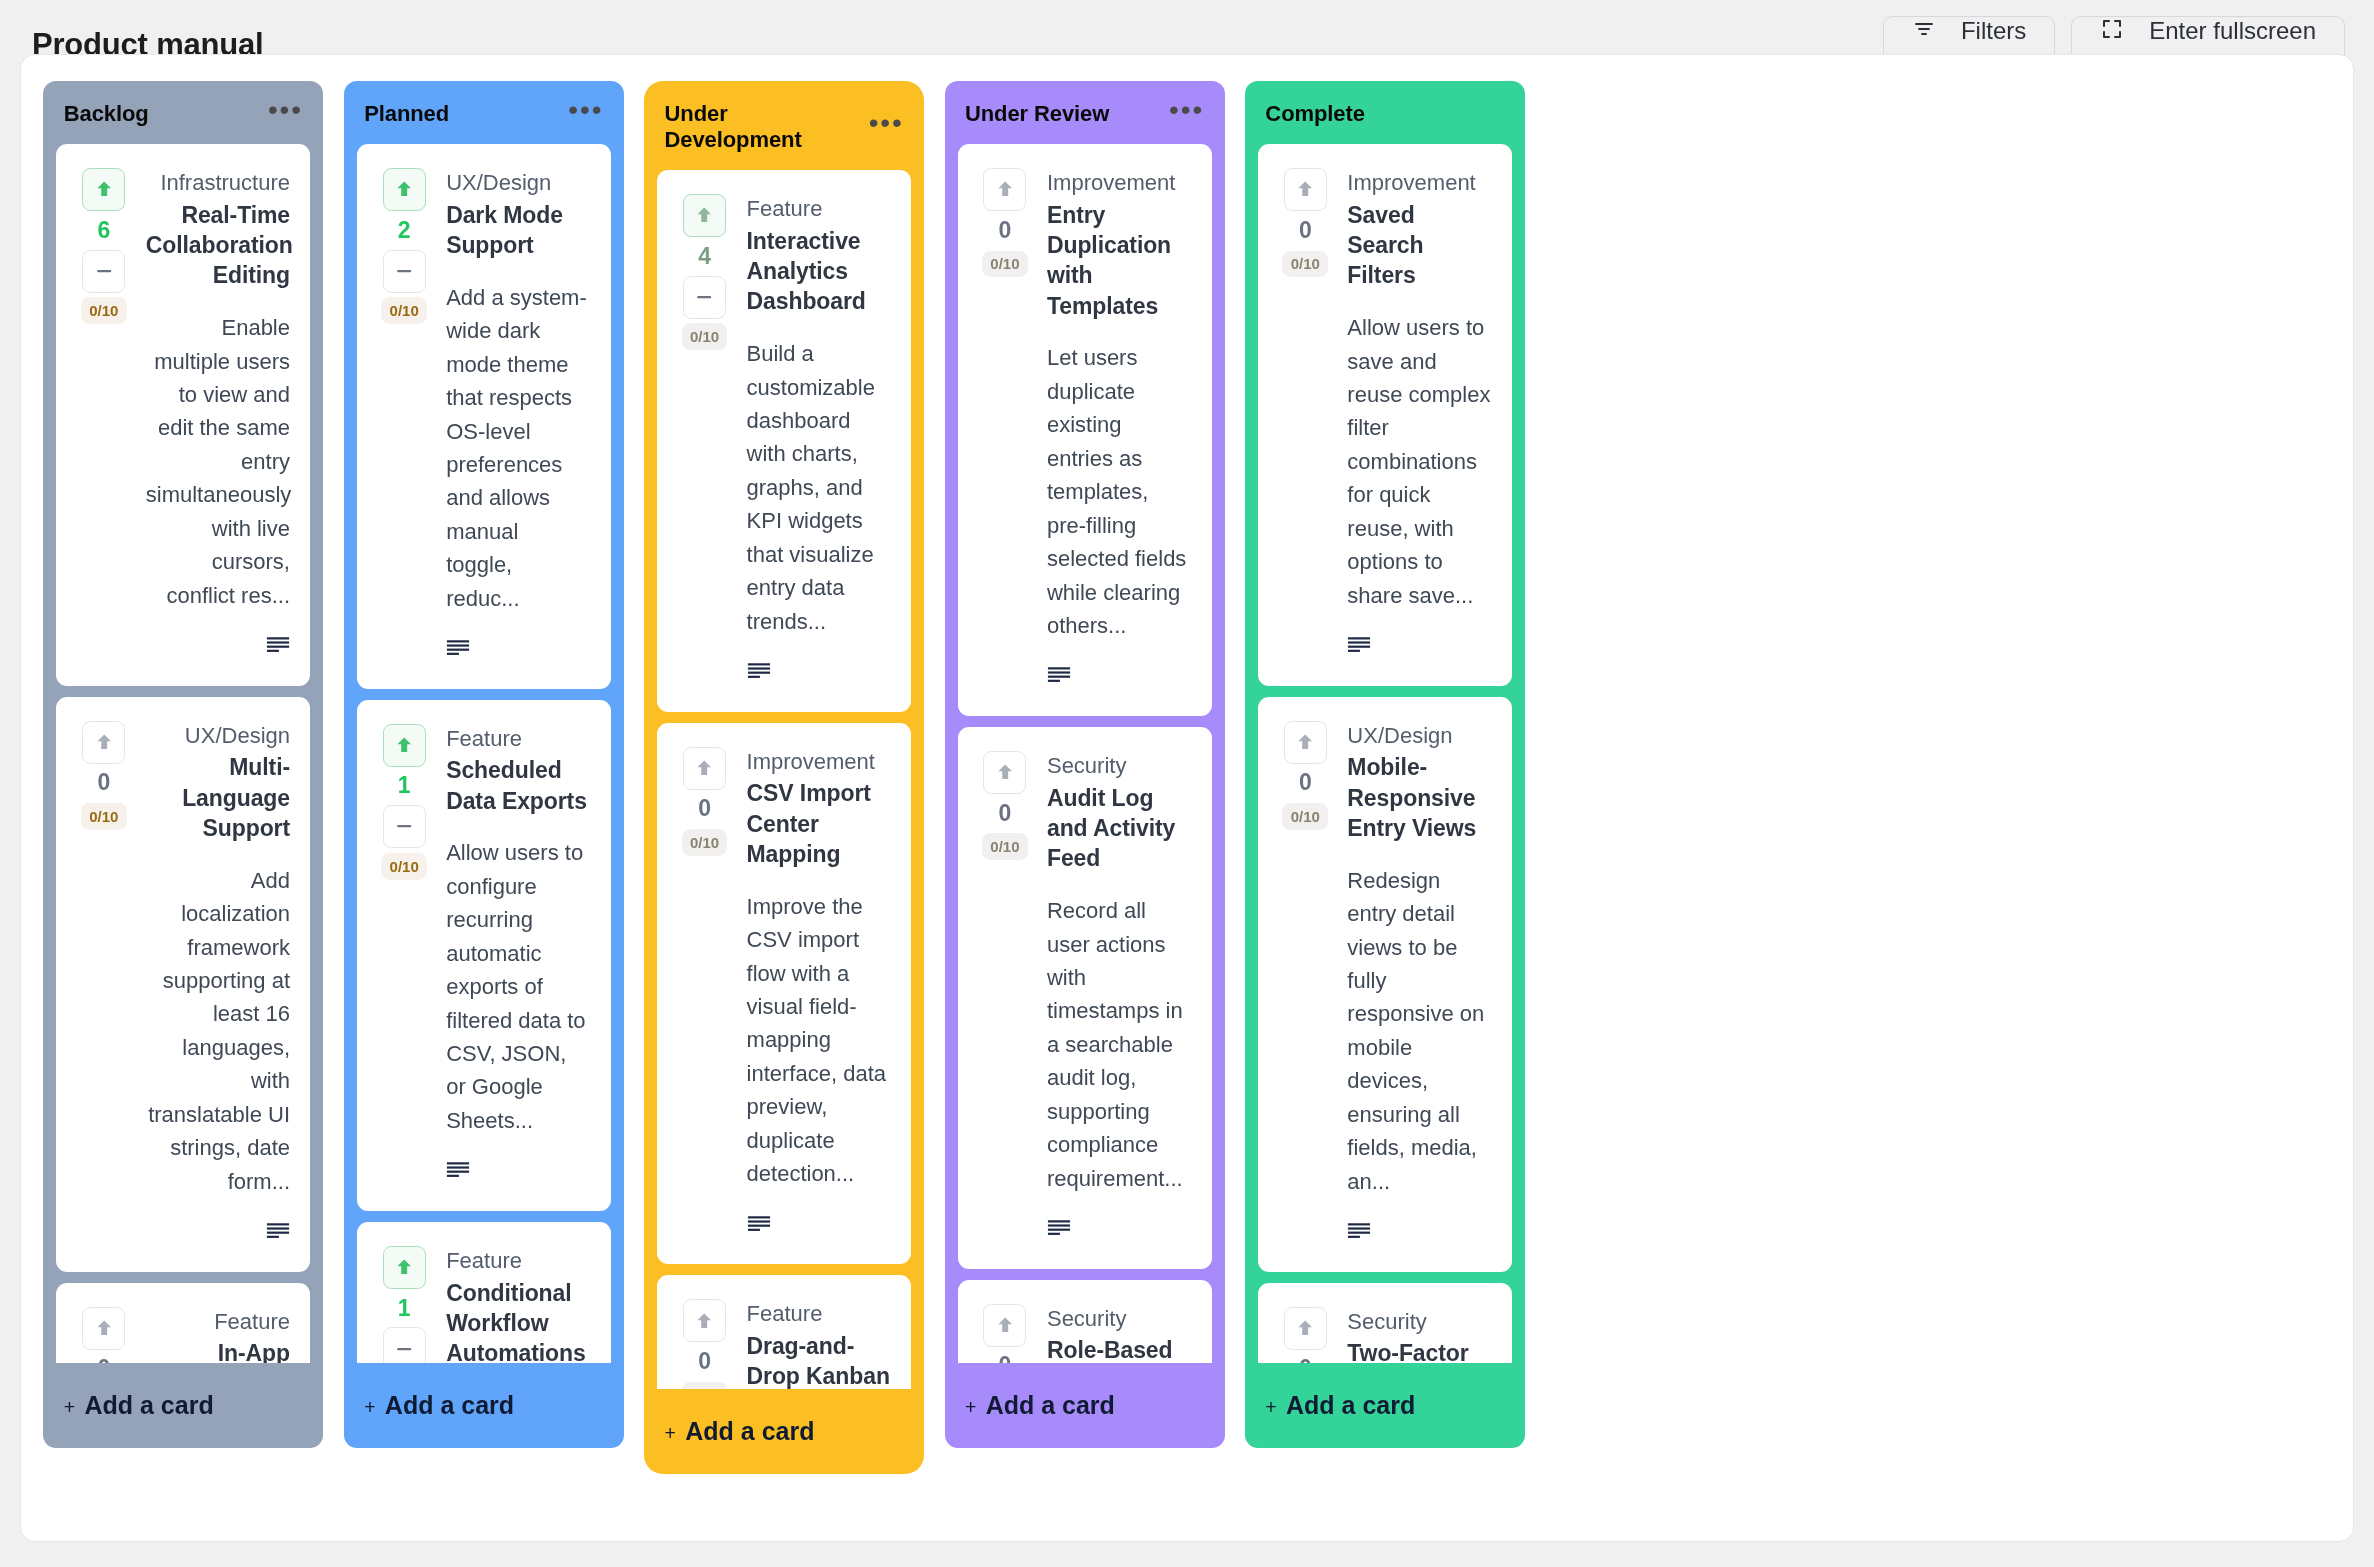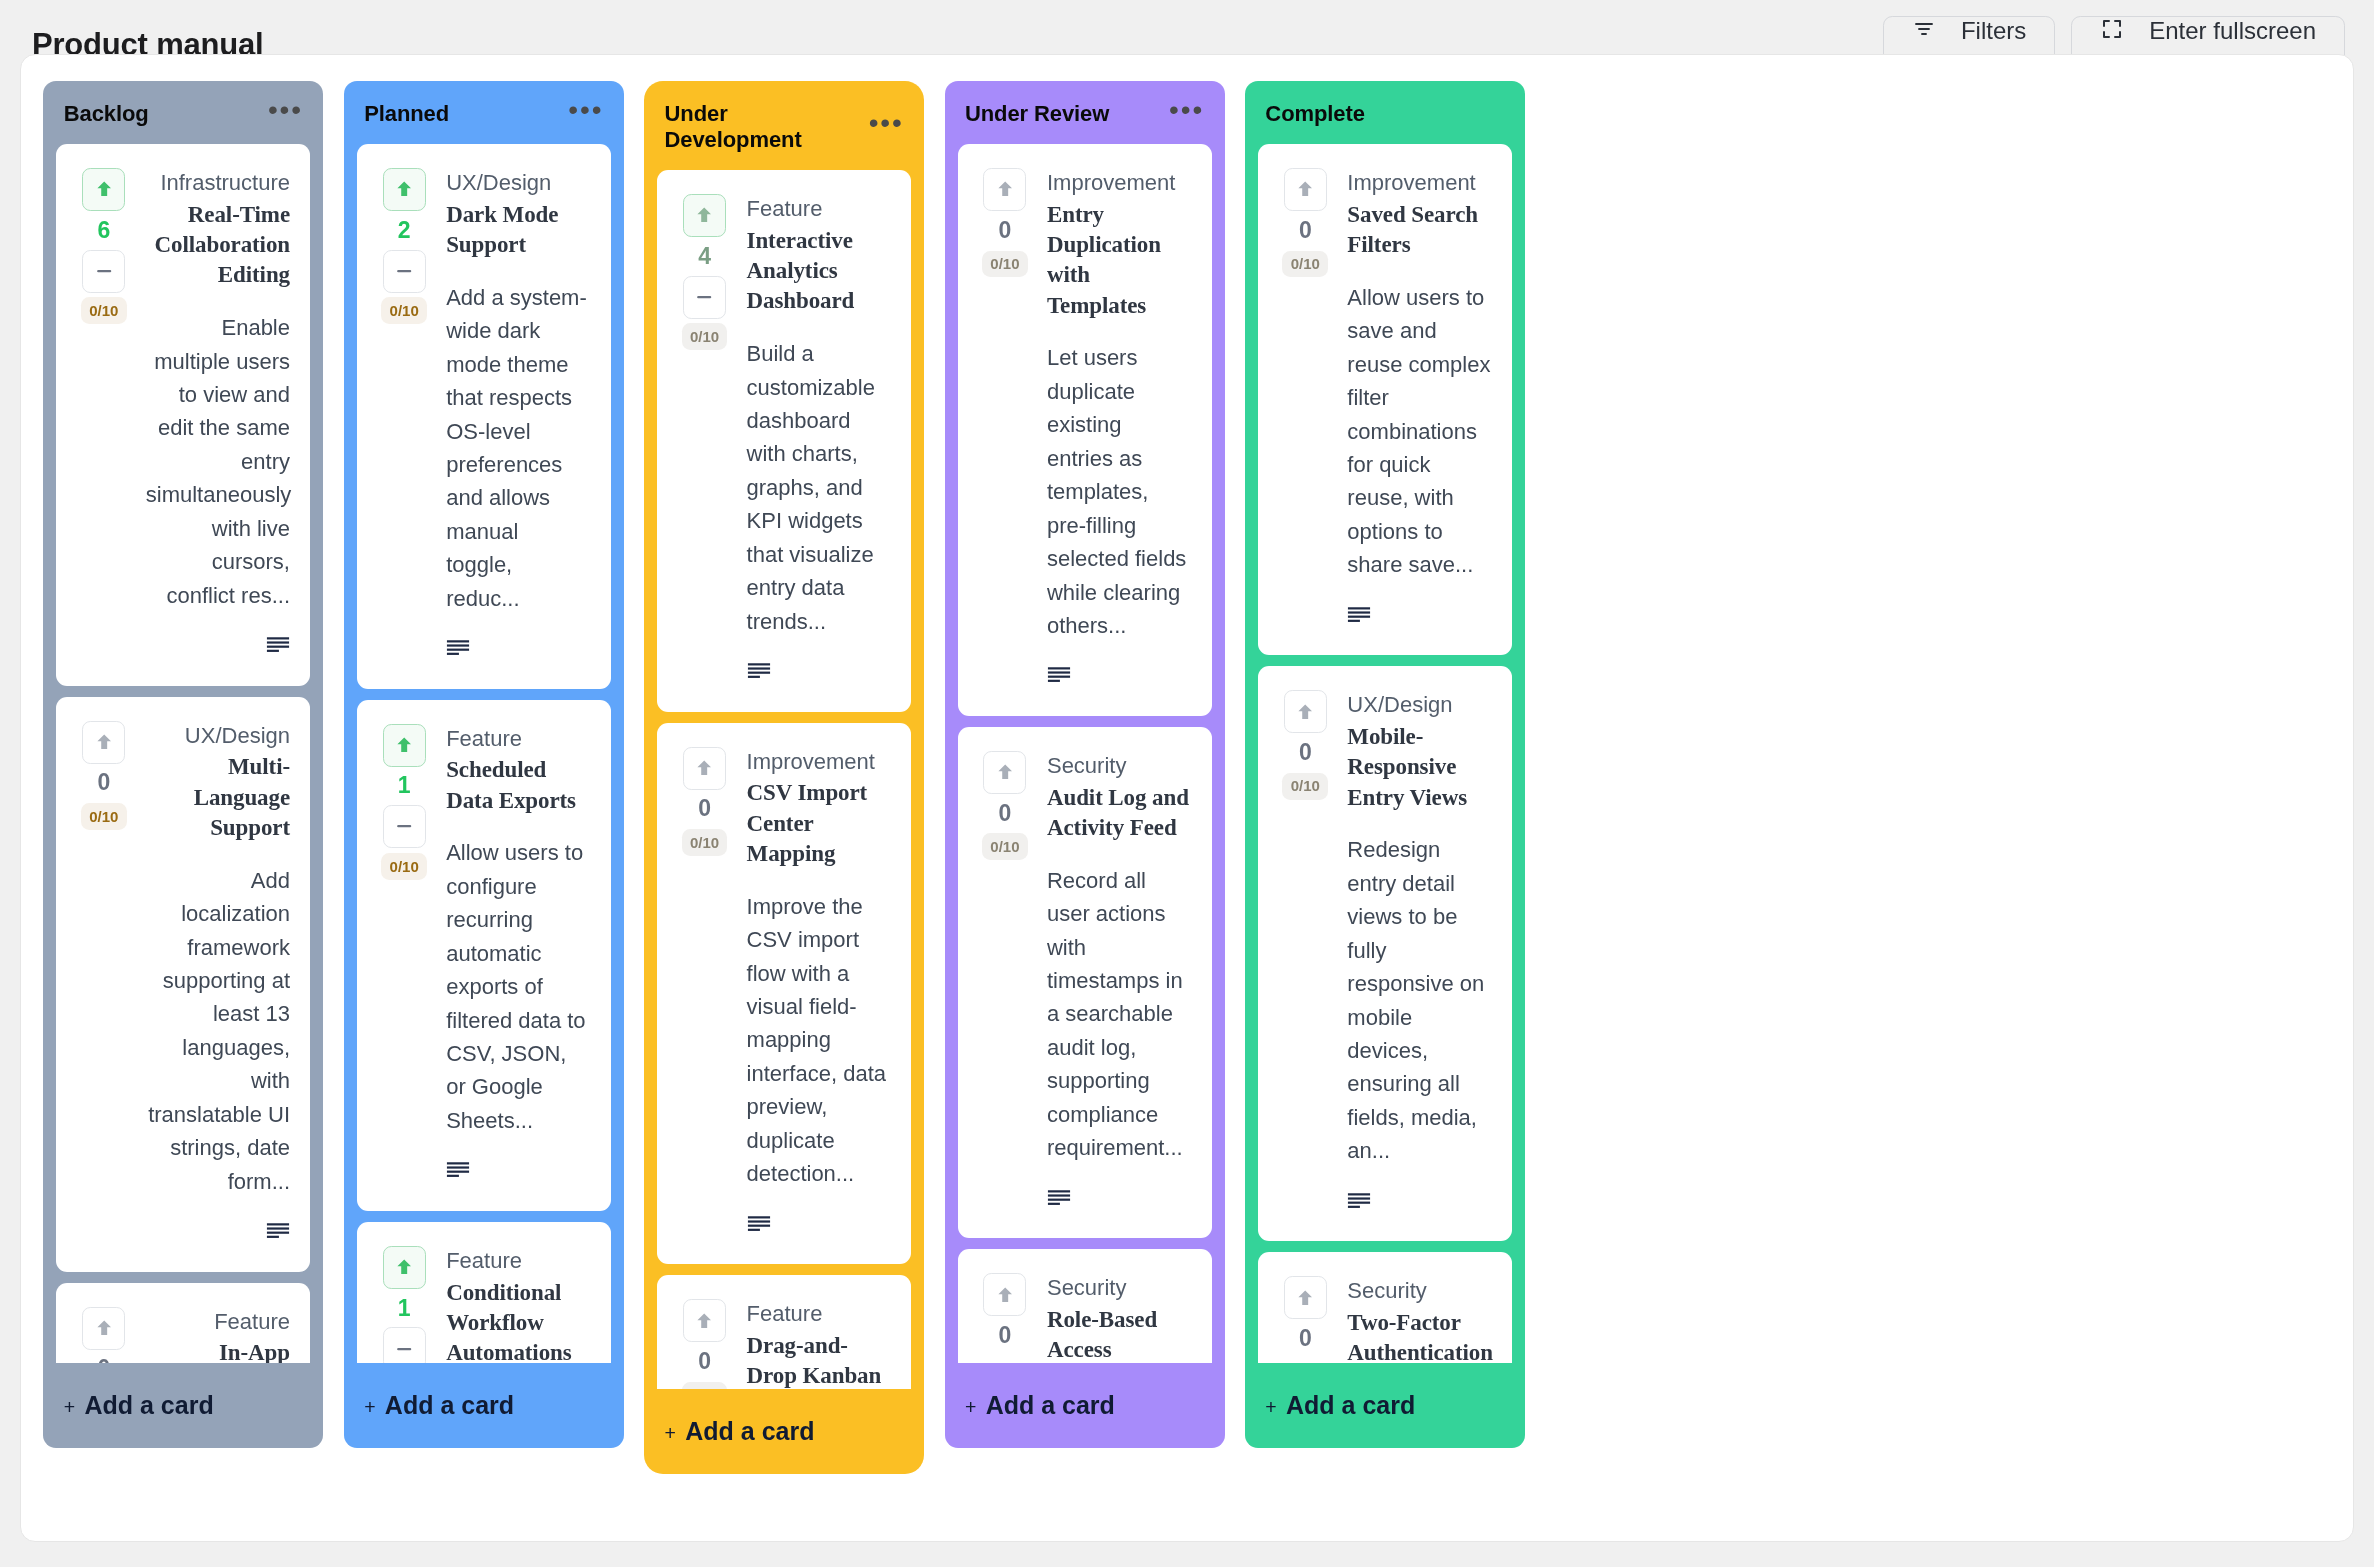--- a/index.html
+++ b/index.html
@@ -142,21 +142,20 @@
   .card-body { flex: 1 1 auto; min-width: 0; }
   .card-cat {
     font-size: 22px; color: #535d6b;
     line-height: 1.35;
     margin-bottom: 1.9px;
   }
   .card-title {
     font-size: 23px; font-weight: bold; color: #303742;
     line-height: 1.32;
     letter-spacing: -0.1px;
-    font-family: Liberation Serif, serif;
   }
   .card-desc {
     margin-top: 20.4px;
     font-size: 22px; color: #3f4855;
     line-height: 1.52;
   }
   .desc-icon { margin-top: 24px; }
 </style>
 </head>
 <body>
@@ -232,21 +231,21 @@
                 <svg width="20.4" height="20.4" viewBox="0 0 24 24">
                   <path d="M12 3 L20 11 L15.5 11 L15.5 20 L8.5 20 L8.5 11 L4 11 Z" fill="#a9afb8"></path>
                 </svg>
               </div>
               <div class="vote-count">0</div>
               <div class="badge">0/10</div>
             </div>
             <div class="card-body">
               <div class="card-cat">UX/Design</div>
               <div class="card-title">Multi-Language Support</div>
-              <div class="card-desc">Add localization framework supporting at least 13 languages, with translatable UI strings, date form...</div>
+              <div class="card-desc">Add localization framework supporting at least 16 languages, with translatable UI strings, date form...</div>
               <div class="desc-icon"><svg width="24" height="18.6" viewBox="0 0 26 20">
                   <line x1="1" y1="2.5" x2="25" y2="2.5" stroke="#1f2a44" stroke-width="2.4"></line>
                   <line x1="1" y1="7" x2="25" y2="7" stroke="#1f2a44" stroke-width="2.4"></line>
                   <line x1="1" y1="11.5" x2="25" y2="11.5" stroke="#1f2a44" stroke-width="2.4"></line>
                   <line x1="1" y1="16" x2="14" y2="16" stroke="#1f2a44" stroke-width="2.4"></line>
                 </svg></div>
             </div>
           </div>
           <div class="card">
             <div class="vote">

